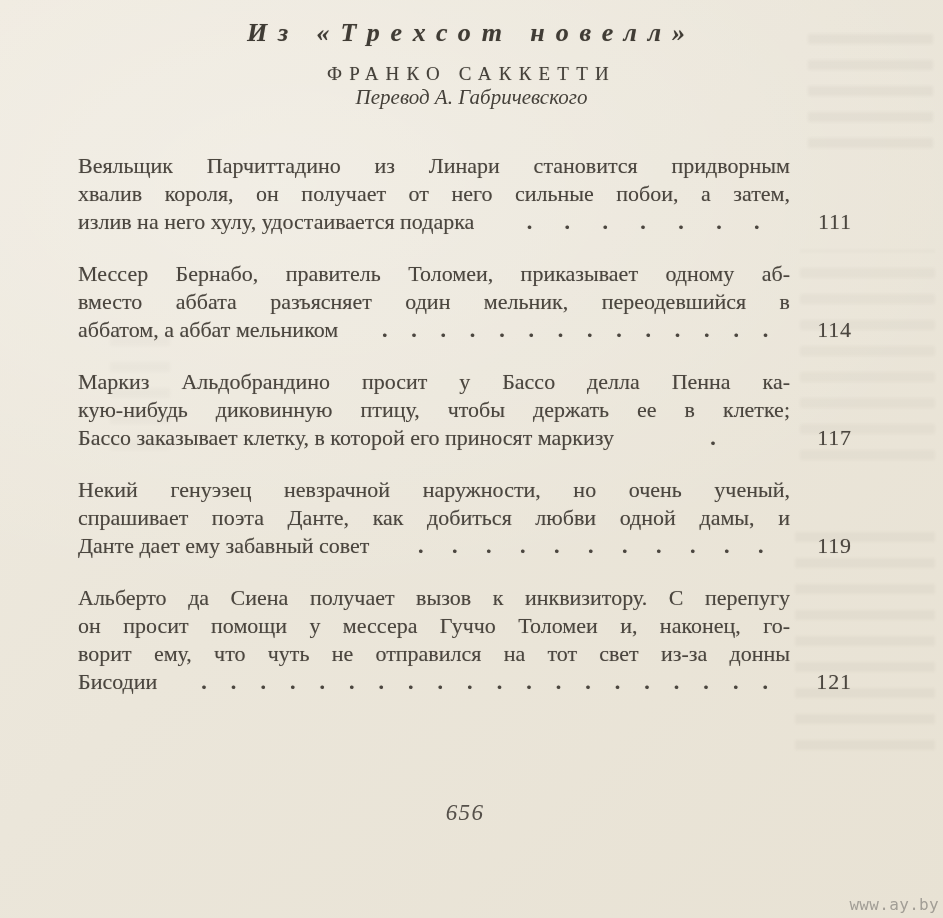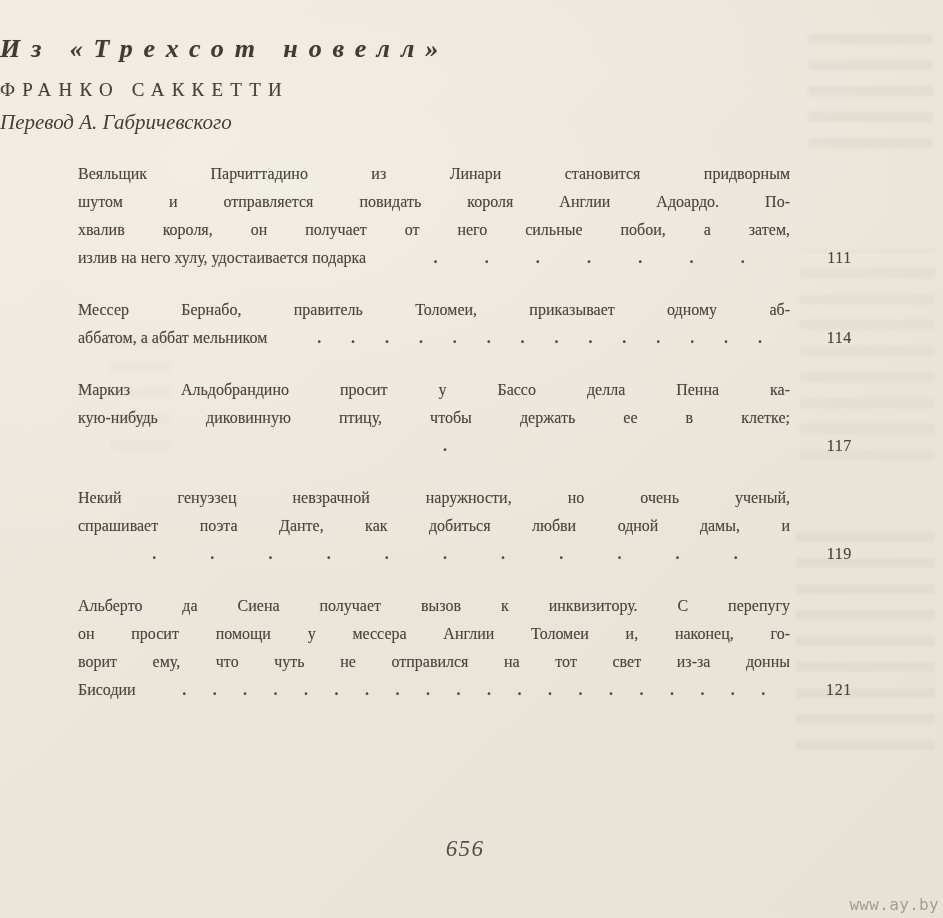--- a/index.html
+++ b/index.html
@@ -19,53 +19,53 @@
   .bleed{
     position:absolute;pointer-events:none;opacity:.055;color:#5d5547;
     filter:blur(1.6px);
     background:repeating-linear-gradient(0deg, rgba(93,85,71,.9) 0 10px, transparent 10px 26px);
   }
   .bleed.b1{left:808px;top:18px;width:125px;height:130px;}
   .bleed.b2{left:800px;top:250px;width:135px;height:210px;opacity:.045;}
   .bleed.b3{left:795px;top:520px;width:140px;height:230px;opacity:.05;}
   .bleed.b4{left:110px;top:330px;width:60px;height:120px;opacity:.03;}
 
-  header{padding-top:34px;text-align:left;}
+  header{padding-top:18px;text-align:center;}
   .title{
     margin:0;font-size:26px;font-weight:bold;font-style:italic;
     letter-spacing:.42em;color:#403c35;white-space:nowrap;
     text-shadow:0 0 1px rgba(64,60,53,.35);
   }
   .author{
     margin-top:15px;font-size:19px;letter-spacing:.38em;color:#45413a;
     text-shadow:0 0 1px rgba(64,60,53,.3);
   }
   .translator{
-    margin-top:9px;font-size:21px;font-style:italic;color:#45413a;
+    margin-top:0;font-size:21px;font-style:italic;color:#45413a;
   }
 
   main{
     position:absolute;left:78px;top:152px;width:774px;
   }
-  .entry{margin:8px 0 24px 0;font-size:16px;line-height:28px;color:#4b463f;
+  .entry{margin:0 0 24px 0;font-size:22px;line-height:28px;color:#4b463f;
     text-shadow:0 0 .8px rgba(75,70,63,.4);}
   .line{
     text-align:justify;padding-right:62px;white-space:normal;
     overflow:hidden;height:28px;
   }
   .line::after{content:"";display:inline-block;width:100%;height:0;}
   .lastline{display:flex;align-items:flex-start;height:28px;}
   .lltext{white-space:nowrap;}
   .dotfill{flex:1;display:flex;justify-content:space-evenly;align-items:baseline;
     padding:0 14px 0 20px;overflow:hidden;}
   .dotfill i{font-style:normal;font-weight:bold;}
   .pg{min-width:46px;text-align:right;white-space:nowrap;letter-spacing:.04em;}
 
   footer{
-    position:absolute;left:78px;top:800px;width:774px;text-align:center;margin-top:36px;
+    position:absolute;left:78px;top:800px;width:774px;text-align:center;
   }
   .folio{font-size:23px;font-style:italic;color:#55504a;letter-spacing:.06em;}
 
   .watermark{
     position:absolute;right:4px;bottom:4px;
     font-family:"DejaVu Sans Mono","Liberation Mono",monospace;
     font-size:16px;color:#a29e96;letter-spacing:.02em;
   }
 </style>
 </head>
@@ -80,38 +80,38 @@
 
   <header>
     <h1 class="title">Из «Трехсот новелл»</h1>
     <div class="author">ФРАНКО САККЕТТИ</div>
     <div class="translator">Перевод А. Габричевского</div>
   </header>
 
   <main>
       <div class="entry">
         <div class="line">Веяльщик Парчиттадино из Линари становится придворным</div>
-        <div class="line">шутом и отправляется повидать короля Англии Адоардо. По-</div>
         <div class="line">хвалив короля, он получает от него сильные побои, а затем,</div>
         <div class="lastline">
           <span class="lltext">излив на него хулу, удостаивается подарка</span>
           <span class="dotfill">
             <i>.</i>
             <i>.</i>
             <i>.</i>
             <i>.</i>
             <i>.</i>
             <i>.</i>
             <i>.</i>
           </span>
           <span class="pg">111</span>
         </div>
       </div>
       <div class="entry">
         <div class="line">Мессер Бернабо, правитель Толомеи, приказывает одному аб-</div>
+        <div class="line">вместо аббата разъясняет один мельник, переодевшийся в</div>
         <div class="lastline">
           <span class="lltext">аббатом, а аббат мельником</span>
           <span class="dotfill">
             <i>.</i>
             <i>.</i>
             <i>.</i>
             <i>.</i>
             <i>.</i>
             <i>.</i>
             <i>.</i>
@@ -123,49 +123,51 @@
             <i>.</i>
             <i>.</i>
           </span>
           <span class="pg">114</span>
         </div>
       </div>
       <div class="entry">
         <div class="line">Маркиз Альдобрандино просит у Бассо делла Пенна ка-</div>
         <div class="line">кую-нибудь диковинную птицу, чтобы держать ее в клетке;</div>
         <div class="lastline">
+          <span class="lltext">Бассо заказывает клетку, в которой его приносят маркизу</span>
           <span class="dotfill">
             <i>.</i>
           </span>
           <span class="pg">117</span>
         </div>
       </div>
       <div class="entry">
         <div class="line">Некий генуэзец невзрачной наружности, но очень ученый,</div>
         <div class="line">спрашивает поэта Данте, как добиться любви одной дамы, и</div>
         <div class="lastline">
+          <span class="lltext">Данте дает ему забавный совет</span>
           <span class="dotfill">
             <i>.</i>
             <i>.</i>
             <i>.</i>
             <i>.</i>
             <i>.</i>
             <i>.</i>
             <i>.</i>
             <i>.</i>
             <i>.</i>
             <i>.</i>
             <i>.</i>
           </span>
           <span class="pg">119</span>
         </div>
       </div>
       <div class="entry">
         <div class="line">Альберто да Сиена получает вызов к инквизитору. С перепугу</div>
-        <div class="line">он просит помощи у мессера Англии Толомеи и, наконец, го-</div>
+        <div class="line">он просит помощи у мессера Гуччо Толомеи и, наконец, го-</div>
         <div class="line">ворит ему, что чуть не отправился на тот свет из-за донны</div>
         <div class="lastline">
           <span class="lltext">Бисодии</span>
           <span class="dotfill">
             <i>.</i>
             <i>.</i>
             <i>.</i>
             <i>.</i>
             <i>.</i>
             <i>.</i>

